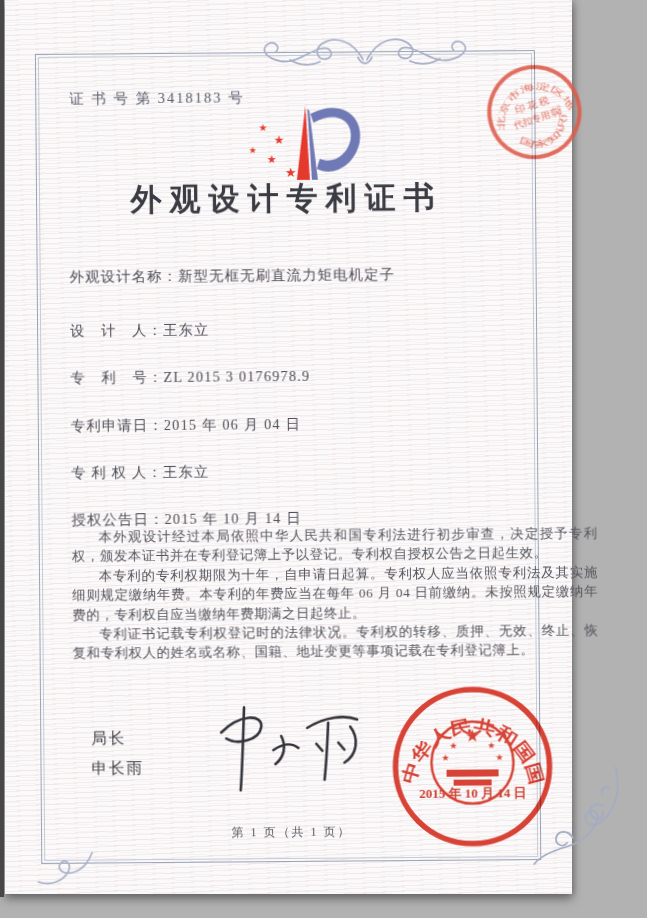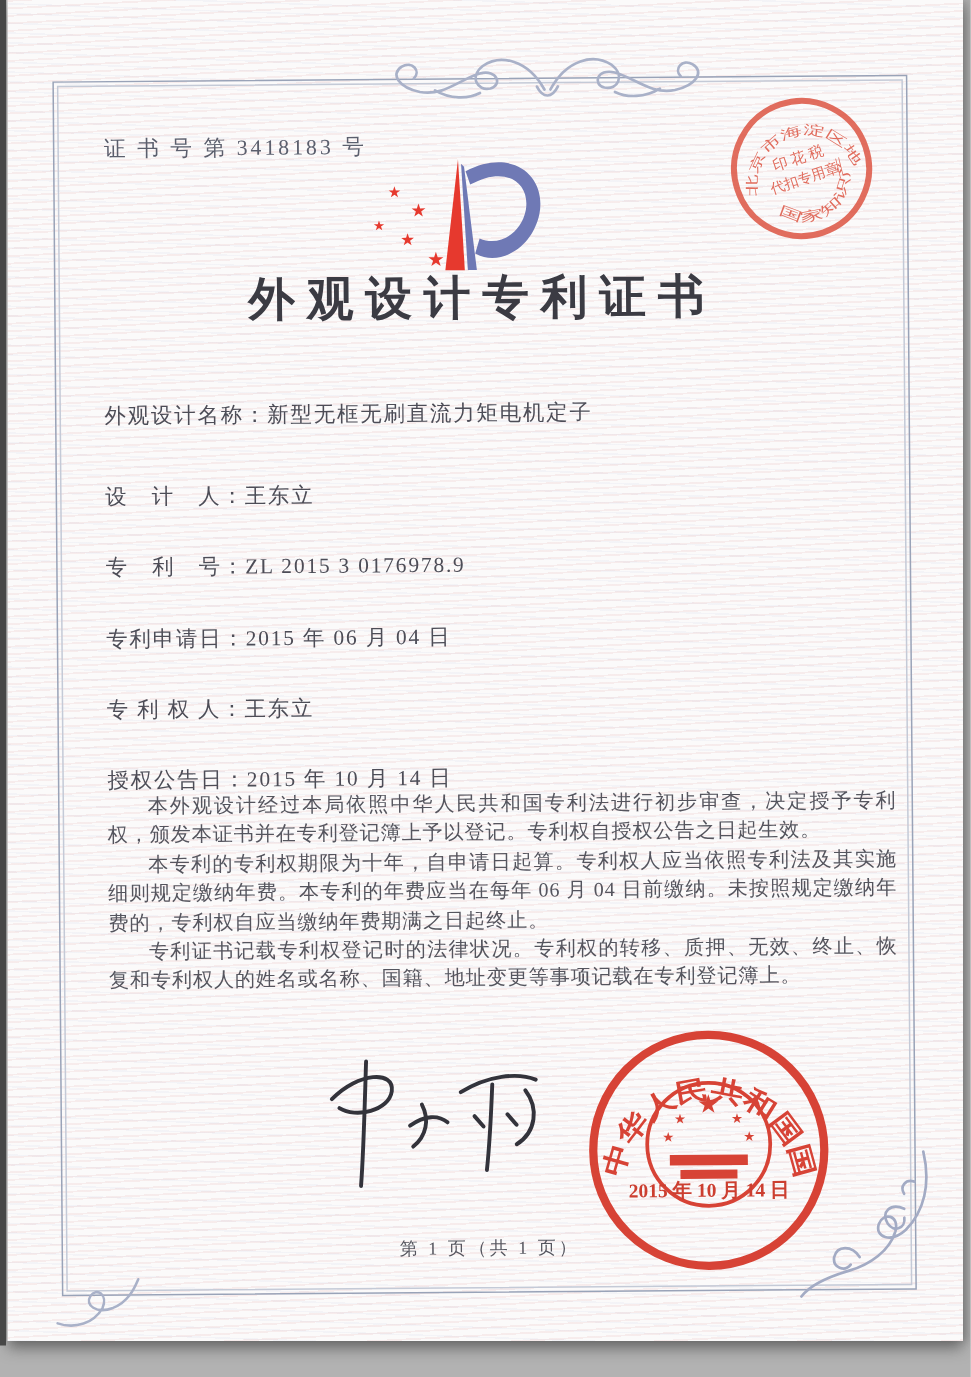--- a/index.html
+++ b/index.html
@@ -1,19 +1,19 @@
 <!DOCTYPE html>
 <html><head>
 <meta charset="utf-8">
 <style>
   html,body{margin:0;padding:0;background:#b9b9b9;}
   .scene{position:relative;width:647px;height:918px;background:#b2b2b2;overflow:hidden;
          font-family:"Liberation Serif","DejaVu Serif",serif;}
   .scan-edge{position:absolute;left:0;top:0;width:4px;height:897px;background:#474747;z-index:5;}
-  .paper{position:absolute;left:5px;top:0;width:637px;height:894px;background:#fbfafa;
+  .paper{position:absolute;left:5px;top:0;width:567px;height:894px;background:#fbfafa;
          box-shadow:0 5px 9px rgba(50,50,50,.55),3px 0 5px rgba(110,110,110,.35);z-index:2;}
   .paper::before{content:'';position:absolute;inset:0;pointer-events:none;
     background:
       repeating-linear-gradient(177deg, rgba(224,162,162,.16) 0 1.2px, transparent 1.2px 5px),
       repeating-linear-gradient(2deg, rgba(168,178,215,.09) 0 1px, transparent 1px 6.5px);}
   .tilt{position:absolute;inset:0;transform:rotate(-0.45deg);transform-origin:50% 50%;}
   .border-outer{position:absolute;left:33px;top:52px;right:34px;bottom:32px;
                 border:1.5px solid #99a3b8;}
   .border-inner{position:absolute;inset:2px;border:1px solid #c4cad7;}
   .cert-no{position:absolute;left:67px;top:88px;font-size:14.5px;letter-spacing:2px;color:#5b5f6d;}
@@ -119,20 +119,24 @@
         <div>专 利 权 人：王东立</div>
         <div>授权公告日：2015 年 10 月 14 日</div>
       </div>
 
       <div class="paras">
         <p>本外观设计经过本局依照中华人民共和国专利法进行初步审查，决定授予专利权，颁发本证书并在专利登记簿上予以登记。专利权自授权公告之日起生效。</p>
         <p>本专利的专利权期限为十年，自申请日起算。专利权人应当依照专利法及其实施细则规定缴纳年费。本专利的年费应当在每年 06 月 04 日前缴纳。未按照规定缴纳年费的，专利权自应当缴纳年费期满之日起终止。</p>
         <p>专利证书记载专利权登记时的法律状况。专利权的转移、质押、无效、终止、恢复和专利权人的姓名或名称、国籍、地址变更等事项记载在专利登记簿上。</p>
       </div>
 
+      <div class="signer">
+        <div>局长</div>
+        <div>申长雨</div>
+      </div>
 
       <svg class="sig-svg" width="170" height="100" viewBox="0 0 170 100">
         <g fill="none" stroke="#33333b" stroke-width="2.6" stroke-linecap="round">
           <path d="M24,32 C42,14 66,13 64,27 C62,40 40,45 29,38"></path>
           <path d="M47,7 C46,32 45,66 43,90"></path>
           <path d="M84,36 C89,46 87,57 78,64"></path>
           <path d="M76,50 C86,43 95,43 101,48"></path>
           <path d="M110,28 C128,17 148,15 160,20"></path>
           <path d="M131,23 C130,45 129,62 127,80"></path>
           <path d="M153,27 C162,39 160,55 147,63"></path>

